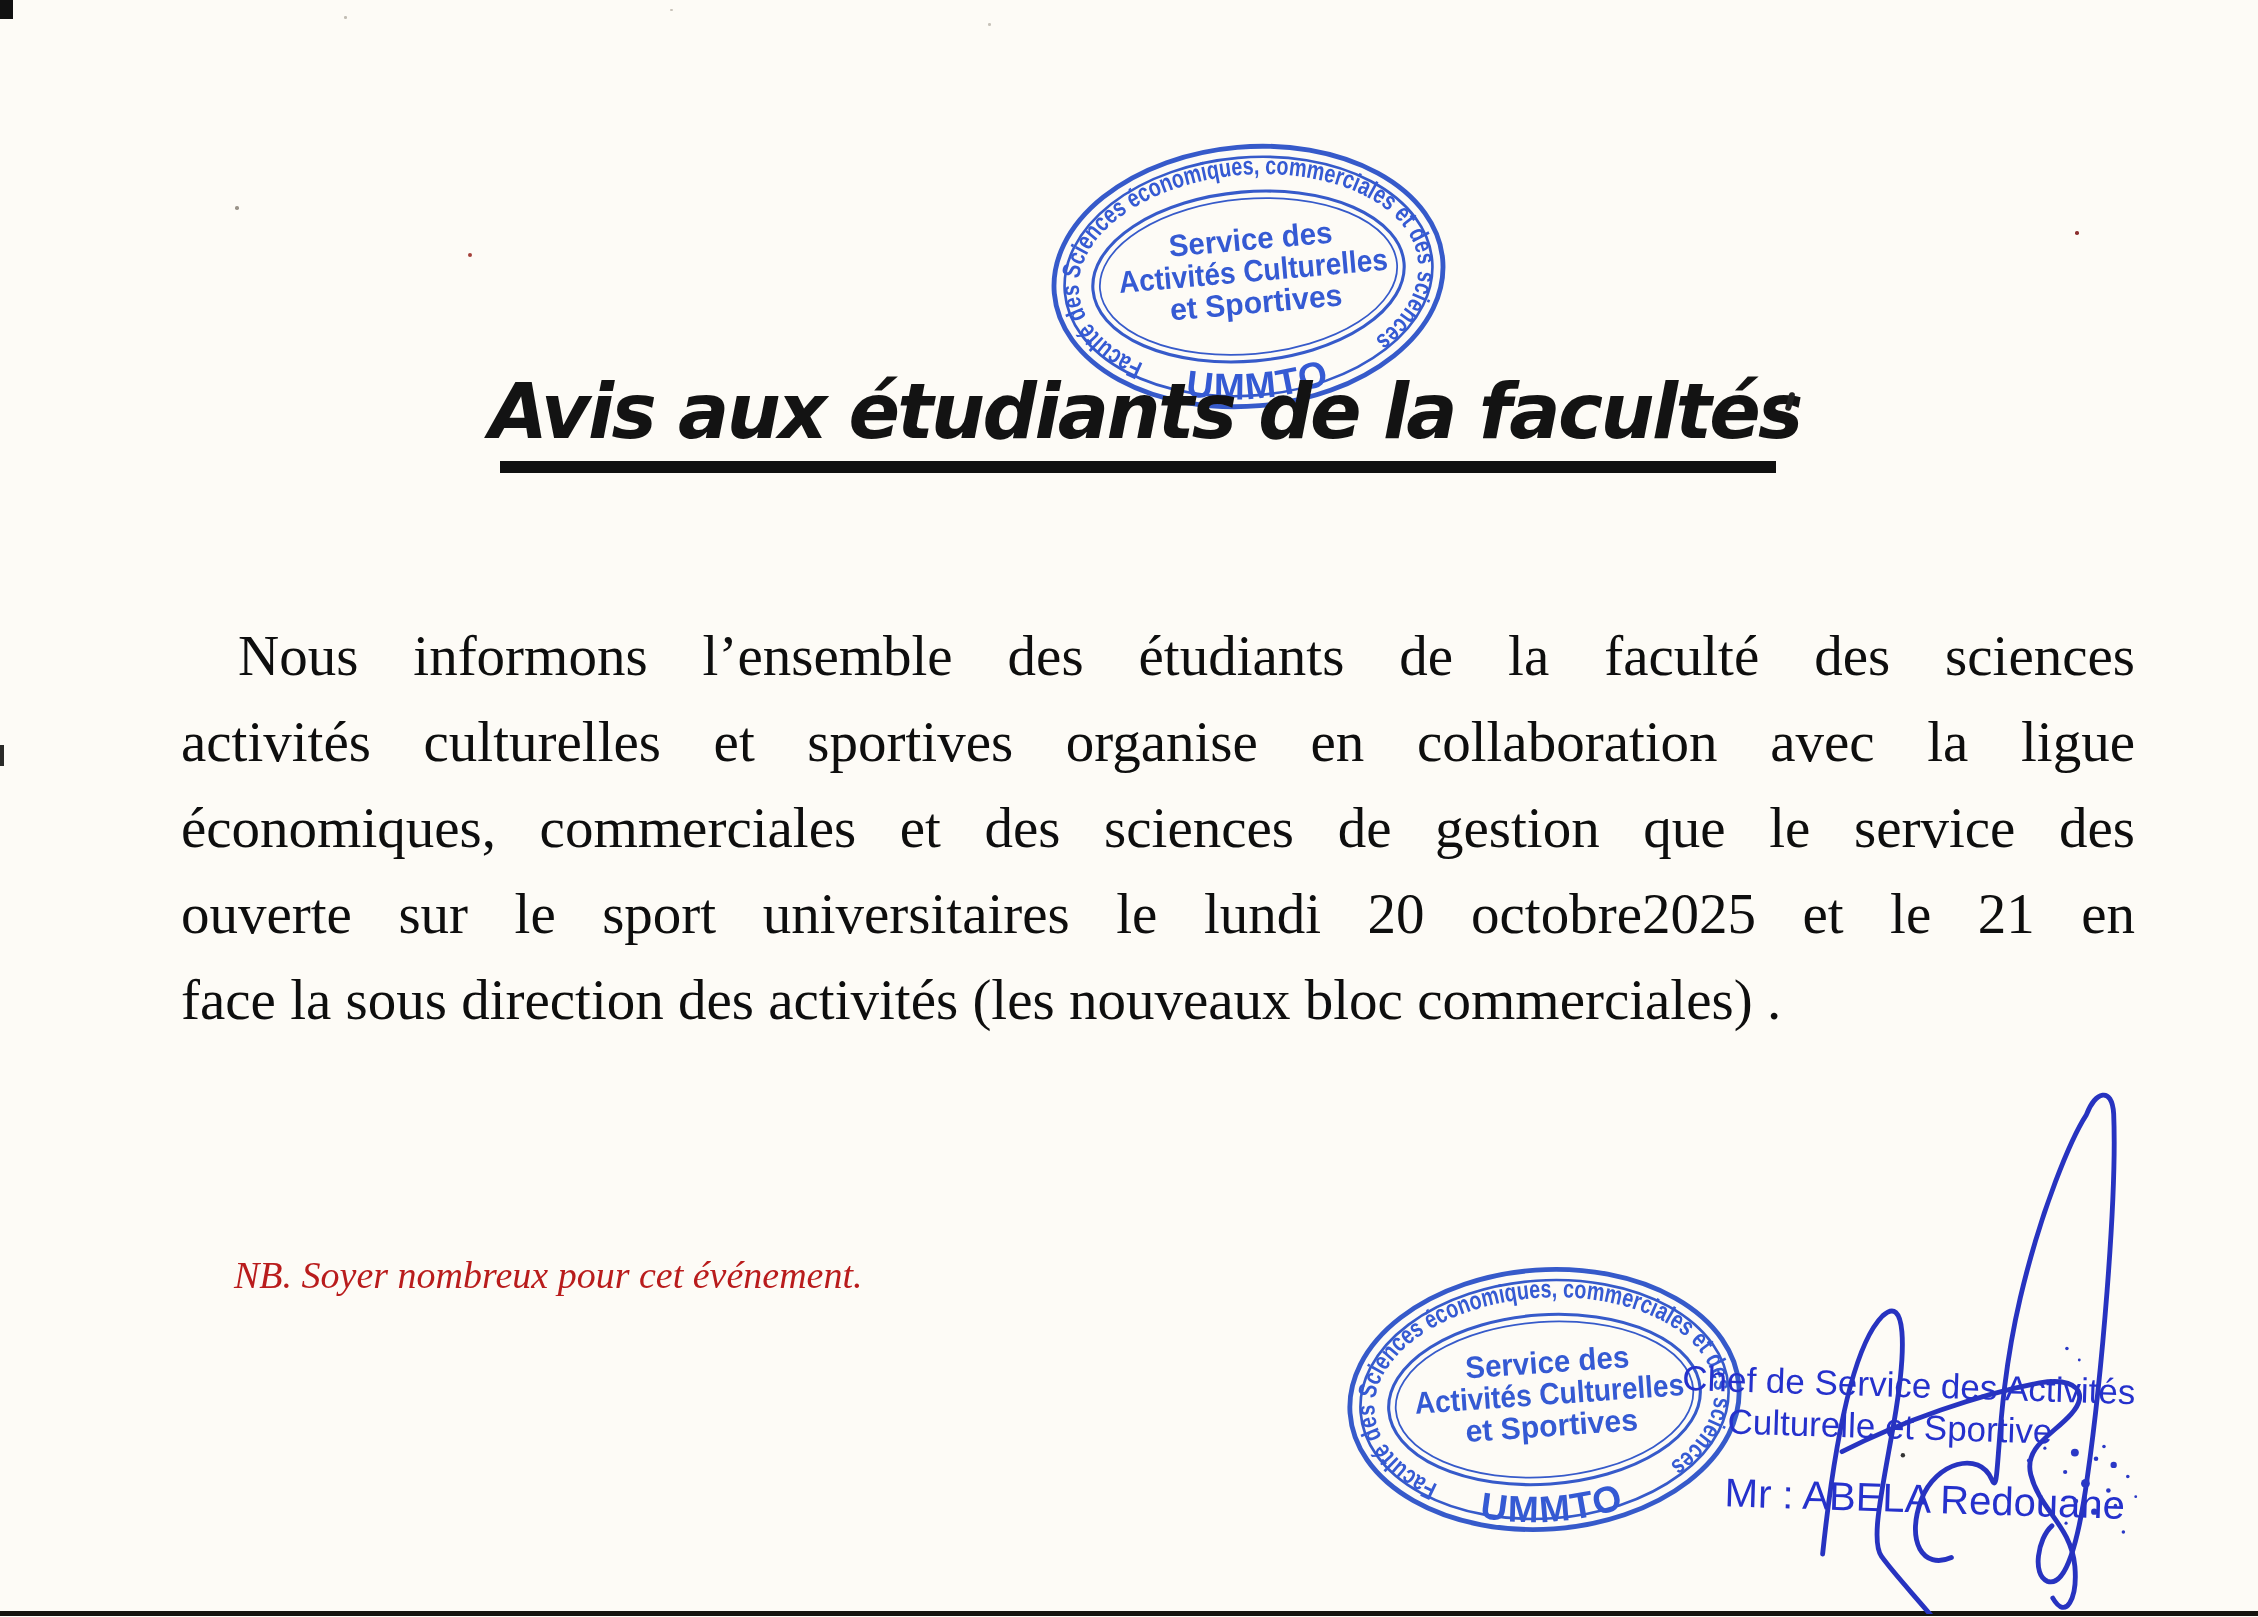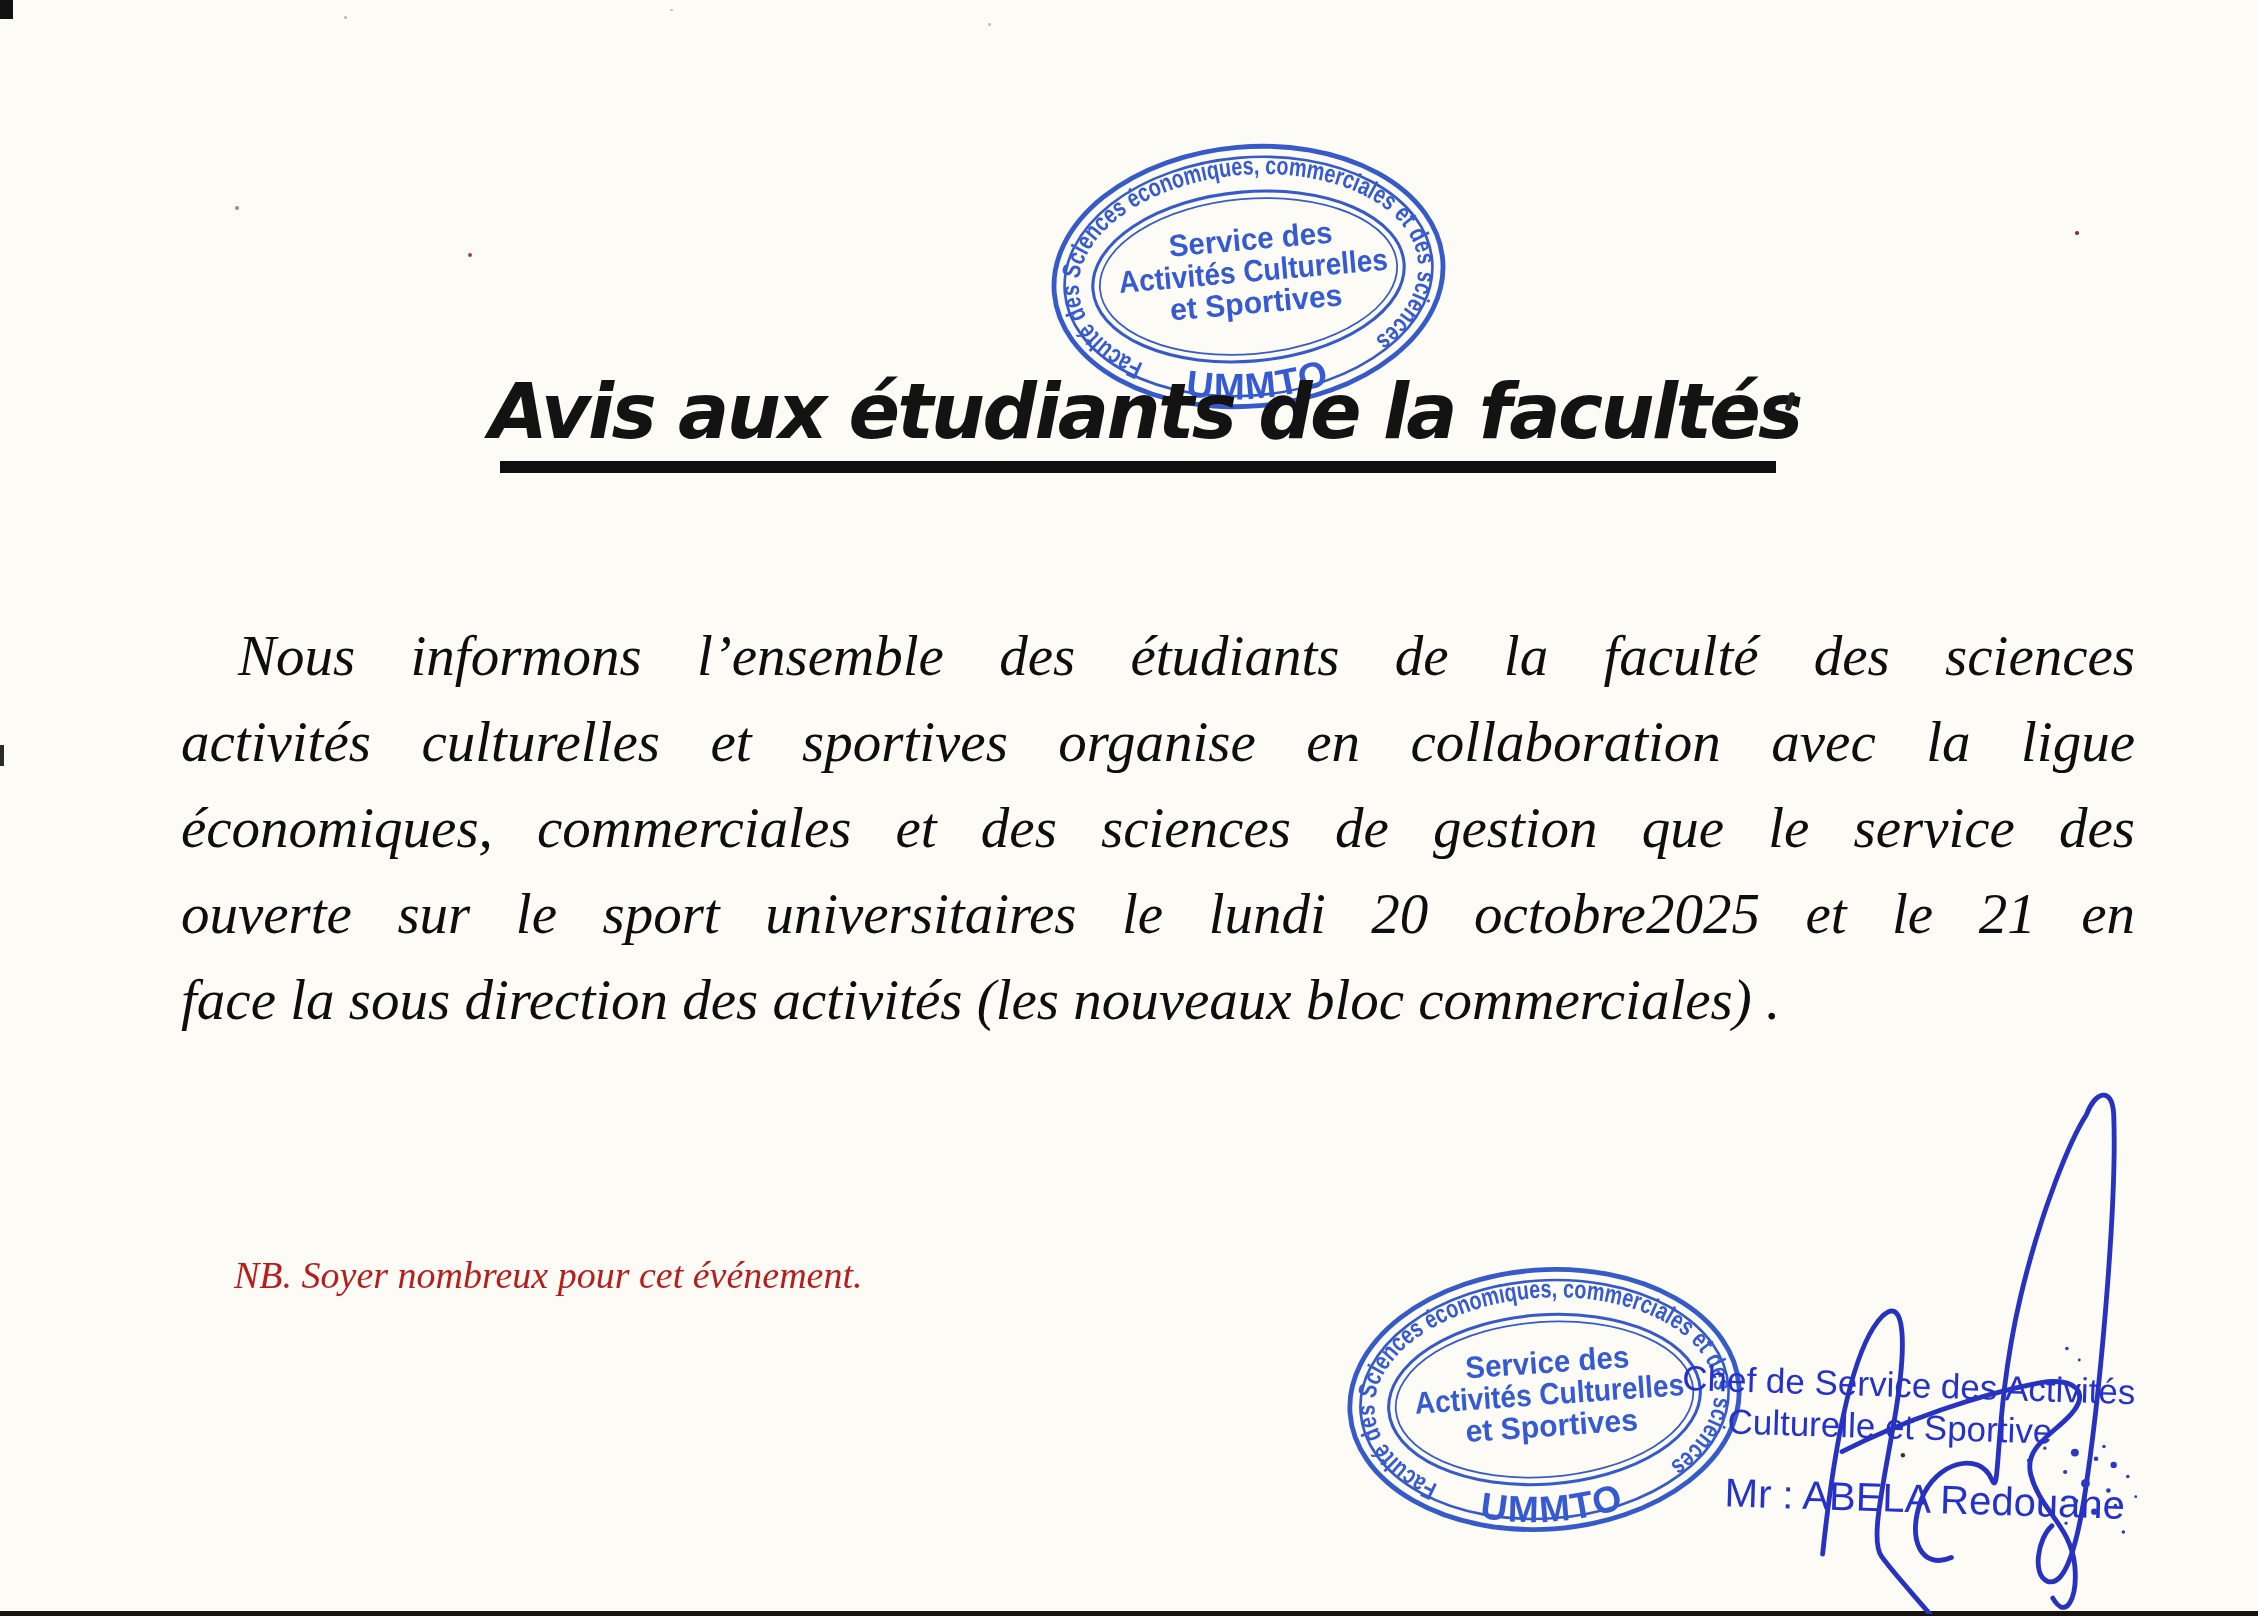--- a/index.html
+++ b/index.html
@@ -16,21 +16,21 @@
   
   .title-wrap{left:489px;top:369px;width:1306px;text-align:left;}
   .title-text{font-family:"DejaVu Sans",sans-serif;font-style:italic;font-weight:bold;
       font-size:76px;line-height:85px;letter-spacing:-2.6px;color:#131313;white-space:nowrap;}
   .title-underline{margin:7px auto 0 10.6px;width:1276px;height:11.5px;background:#101010;}
   .stray-mark{left:1787px;top:392px;width:6.2px;height:19.4px;background:#222;
       border-radius:3.5px;transform:rotate(16deg);}
 
   
   .body-block{left:181px;top:613px;width:1954px;color:#0e0e0e;}
-  .body-line{font-size:57px;line-height:86px;font-style:italic;
+  .body-line{font-size:57px;line-height:86px;
       text-align:justify;text-align-last:justify;white-space:normal;}
   .body-line.first{text-indent:57px;}
   .body-line.no-stretch{text-align-last:left;}
   .nb-block{left:181px;top:1232px;width:1954px;}
   .nb-line{font-size:38px;line-height:86px;font-style:italic;text-indent:53px;color:#b91c1c;}
 
   
   .stamp{overflow:visible;opacity:.95;}
   .stamp ellipse{stroke:#2c52c8;fill:none;}
   .stamp text{fill:#2b52d2;font-family:"Liberation Sans",sans-serif;font-weight:bold;}

